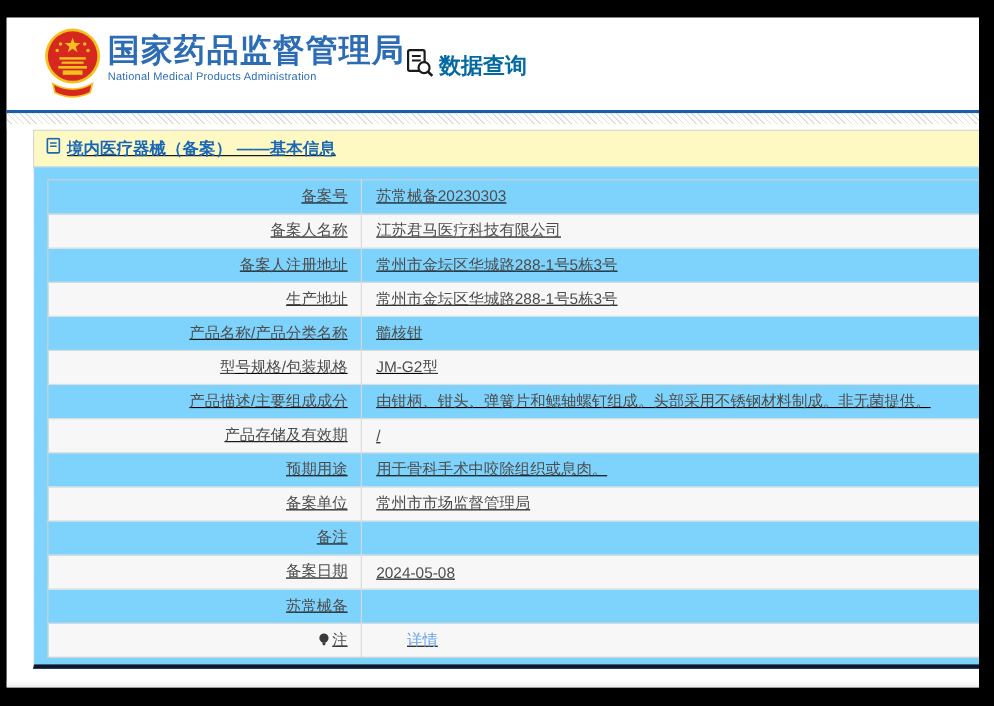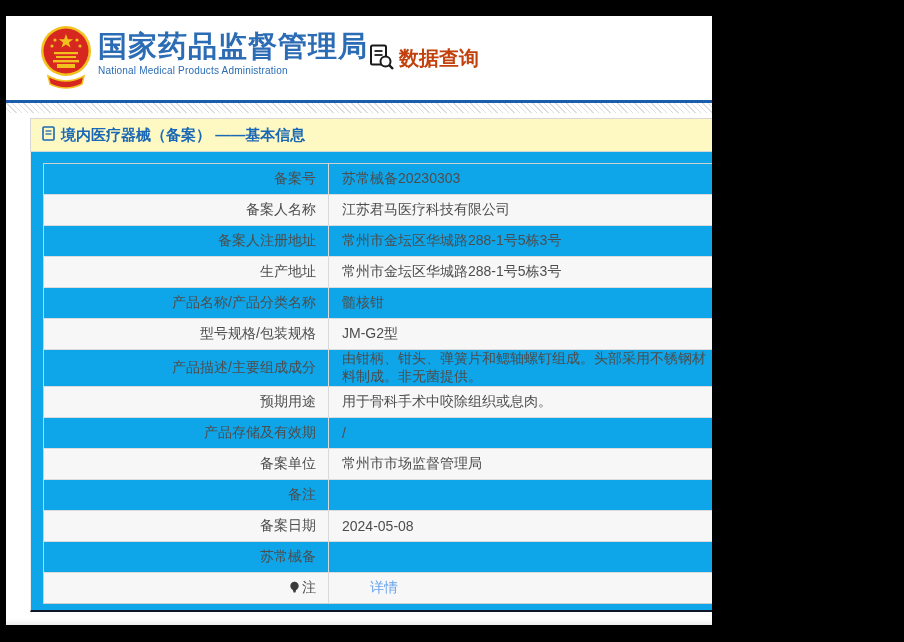--- a/index.html
+++ b/index.html
@@ -1,55 +1,55 @@
 <!DOCTYPE html>
 <html><head>
 <meta charset="utf-8">
 <style>
   html,body{margin:0;padding:0;}
   body{
     width:904px;height:642px;background:#000;position:relative;overflow:hidden;
     font-family:"Liberation Sans","DejaVu Sans",sans-serif;
   }
   .page{
-    position:absolute;left:6px;top:16px;width:706px;height:609px;
-    background:#fff;overflow:hidden;
+    position:absolute;left:6px;top:16px;width:884px;height:609px;
+    background:#fff;overflow:hidden;text-decoration:underline;
   }
   .page::after{
     content:"";position:absolute;left:0;right:0;bottom:0;height:6px;
     background:linear-gradient(#ffffff,#ececef);
   }
   
   .site-header{position:relative;height:84px;background:#fff;}
   .emblem{position:absolute;left:34px;top:8px;width:52px;height:68px;}
   .brand{position:absolute;left:92px;top:13px;}
   .brand-cn{
     font-size:29px;font-weight:bold;color:#2b6cb5;letter-spacing:1px;line-height:34px;
   }
   .brand-en{font-size:10px;color:#2b6cb5;margin-top:2px;letter-spacing:0.2px;}
   .nav-query{
     position:absolute;left:362px;top:27px;display:flex;align-items:center;gap:4px;
     cursor:pointer;
   }
-  .nav-query-label{font-size:20px;font-weight:bold;color:#c2410c;}
+  .nav-query-label{font-size:20px;font-weight:bold;color:#0369a1;}
   .blue-line{height:3px;background:#1a5dab;}
   .hatch{
     height:10px;
     background:repeating-linear-gradient(45deg,#ffffff 0 3px,#dedede 3px 4px);
   }
   .header-gap{height:5px;background:#fff;}
   
   .panel{margin-left:24px;}
   .panel-header{
     height:34px;background:#fef9c3;border:1px solid #d6d6d6;border-right:none;
     display:flex;align-items:center;gap:6px;padding-left:11px;box-sizing:border-box;
   }
   .panel-title{font-size:15px;font-weight:bold;color:#1a68b5;}
   .panel-body{
-    background:#0ea5e9;border-left:1px solid #ededed;border-bottom:2px solid #0f172a;
+    background:#7dd3fc;border-left:1px solid #ededed;border-bottom:4px solid #0f172a;
     padding:11px 0 6px 12px;
   }
   
   .info-table{border-collapse:collapse;width:100%;}
   .info-table td{
     height:30px;font-size:14px;color:#4d4d4d;
     border-top:1px solid #dcdcdc;border-bottom:1px solid #dcdcdc;
     padding:0;vertical-align:middle;
   }
   .info-table tr:first-child td{border-top:1px solid #cfcfcf;}
@@ -143,26 +143,26 @@
             </tr>
             <tr>
               <td class="cell-label"><span>型号规格/包装规格</span></td>
               <td class="cell-value"><span>JM-G2型</span></td>
             </tr>
             <tr>
               <td class="cell-label"><span>产品描述/主要组成成分</span></td>
               <td class="cell-value"><span>由钳柄、钳头、弹簧片和鳃轴螺钉组成。头部采用不锈钢材料制成。非无菌提供。</span></td>
             </tr>
             <tr>
+              <td class="cell-label"><span>产品存储及有效期</span></td>
+              <td class="cell-value"><span>/</span></td>
+            </tr>
+            <tr>
               <td class="cell-label"><span>预期用途</span></td>
               <td class="cell-value"><span>用于骨科手术中咬除组织或息肉。</span></td>
-            </tr>
-            <tr>
-              <td class="cell-label"><span>产品存储及有效期</span></td>
-              <td class="cell-value"><span>/</span></td>
             </tr>
             <tr>
               <td class="cell-label"><span>备案单位</span></td>
               <td class="cell-value"><span>常州市市场监督管理局</span></td>
             </tr>
             <tr>
               <td class="cell-label"><span>备注</span></td>
               <td class="cell-value"><span></span></td>
             </tr>
             <tr>

